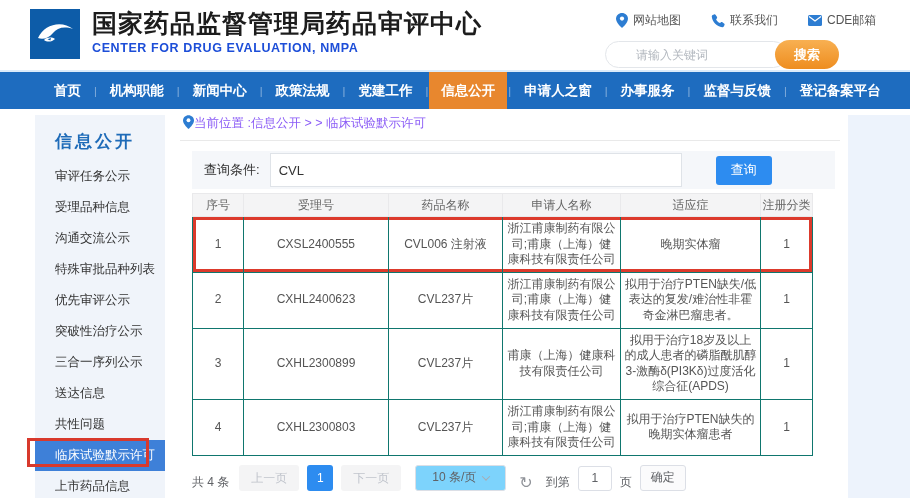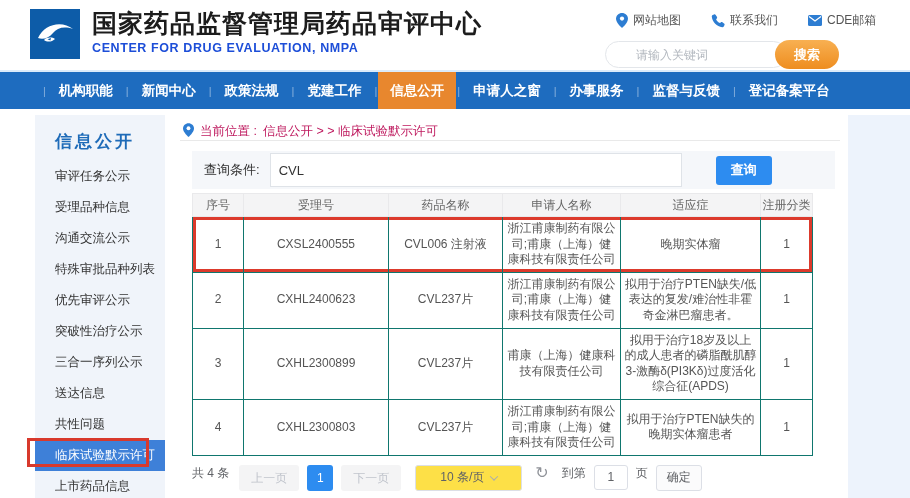--- a/index.html
+++ b/index.html
@@ -42,50 +42,50 @@
 
   .sidebar { position:absolute; top:6px; left:35px; width:130px; height:383px; background:#f0f4fa; }
   .side-title { padding:15px 0 8px 20px; font-size:17px; font-weight:700; color:#1e6bb8; letter-spacing:3px; }
   .side-item { height:31px; line-height:31px; padding-left:20px; font-size:12.5px; color:#333;
                white-space:nowrap; cursor:pointer; position:relative; }
   .side-item.active { background:#3e80d8; color:#fff; }
   .red-frame { position:absolute; left:-8px; top:-2px; width:122px; height:29px;
                border:3px solid #d8392c; pointer-events:none; }
 
   .content { position:absolute; top:6px; left:180px; width:660px; height:383px; }
-  .breadcrumb { height:26px; display:flex; align-items:flex-end; gap:6px; font-size:12.5px; color:#be185d;
+  .breadcrumb { height:26px; display:flex; align-items:flex-start; font-size:12.5px; color:#8b5cf6;
                 border-bottom:1px solid #e9e9e9; padding-left:3px; }
   .crumb-path { cursor:pointer; }
 
   .query-bar { margin:10px 0 0 12px; width:643px; height:38px; background:#f5f7fa;
                display:flex; align-items:center; padding:0 12px; }
   .query-label { font-size:13px; color:#333; margin-right:10px; white-space:nowrap; }
   .query-input { width:412px; height:28px; border:1px solid #dfe3e8; background:#fff; padding:16px 8px;
                  font-size:13px; color:#333; outline:none; font-family:inherit; }
   .query-btn { margin-left:34px; width:56px; height:29px; background:#2d8cf0; color:#fff; border:none;
-               border-radius:3px; font-size:13px; cursor:pointer; font-family:inherit;font-weight:bold; }
+               border-radius:3px; font-size:13px; cursor:pointer; font-family:inherit; }
 
   .data-table { margin:4px 0 0 12px; width:620px; border-collapse:collapse; table-layout:fixed; }
   .data-table th { background:#f4f4f5; color:#666; font-weight:400; font-size:12px; height:23px;
                    border:1px solid #e9e9eb; padding:2px 1px;margin-top:48px; }
   .data-table td { font-size:12px; color:#555; text-align:center; border:1px solid #0f766e;
                    padding:4px 3px; line-height:1.3; word-break:break-all; background:#fff; }
   tr.hl td { box-shadow: inset 0 3px 0 #dc3a2c, inset 0 -3px 0 #dc3a2c; }
   tr.hl td:first-child { box-shadow: inset 3px 0 0 #dc3a2c, inset 0 3px 0 #dc3a2c, inset 0 -3px 0 #dc3a2c; }
   tr.hl td:last-child { box-shadow: inset -3px 0 0 #dc3a2c, inset 0 3px 0 #dc3a2c, inset 0 -3px 0 #dc3a2c; }
 
-  .pagination { margin:9px 0 0 12px; display:flex; align-items:flex-start; gap:8px;
+  .pagination { margin:9px 0 0 12px; display:flex; align-items:flex-end; gap:8px;
                 font-size:12px; color:#606266; }
   .pg-total { margin-right:2px; white-space:nowrap; }
   .pg-btn { height:26px; line-height:26px; padding:0 12px; background:#f4f4f5; color:#c0c4cc;
             border-radius:3px; cursor:pointer; white-space:nowrap; }
   .pg-page { width:26px; height:26px; line-height:26px; text-align:center; background:#2d8cf0; color:#fff;
              border-radius:3px; cursor:pointer; }
-  .pg-select { height:26px; border:1px solid #dcdfe6; border-radius:3px; background:#fde047; color:#606266;
-               display:flex; align-items:center; padding:0 24px; gap:7px; margin-left:6px; cursor:pointer; white-space:nowrap; }
+  .pg-select { height:26px; border:1px solid #dcdfe6; border-radius:3px; background:#7dd3fc; color:#606266;
+               display:flex; align-items:center; padding:0 16px; gap:7px; margin-left:6px; cursor:pointer; white-space:nowrap; }
   .chev { width:6px; height:6px; border-right:1.5px solid #a8abb2; border-bottom:1.5px solid #a8abb2;
           transform:rotate(45deg) translate(-1px,-1px); }
   .pg-refresh { font-size:16px; color:#909399; margin:0 5px; cursor:pointer; line-height:1; }
   .pg-input { width:34px; height:25px; border:1px solid #dcdfe6; border-radius:3px; text-align:center;
               font-size:12px; color:#606266; outline:none; font-family:inherit; }
   .pg-confirm { height:26px; padding:0 10px; background:#fbfbfc; border:1px solid #dcdfe6; border-radius:3px;
                 color:#606266; font-size:12px; cursor:pointer; font-family:inherit; }
 </style>
 </head>
 <body>
@@ -137,20 +137,21 @@
           <circle cx="5.5" cy="5.5" r="4.3" fill="none" stroke="#b3b8bf" stroke-width="1.4"></circle>
           <line x1="9" y1="9" x2="12.3" y2="12.3" stroke="#b3b8bf" stroke-width="1.4"></line>
         </svg>
     </span>
     <input class="search-input" placeholder="请输入关键词" style="">
     <button class="search-btn">搜索</button>
   </div>
 </div>
 
 <div class="nav">
+    <div class="nav-item">首页</div>
     <span class="nav-divider">|</span>
     <div class="nav-item">机构职能</div>
     <span class="nav-divider">|</span>
     <div class="nav-item">新闻中心</div>
     <span class="nav-divider">|</span>
     <div class="nav-item">政策法规</div>
     <span class="nav-divider">|</span>
     <div class="nav-item">党建工作</div>
     <span class="nav-divider">|</span>
     <div class="nav-item active">信息公开</div>

